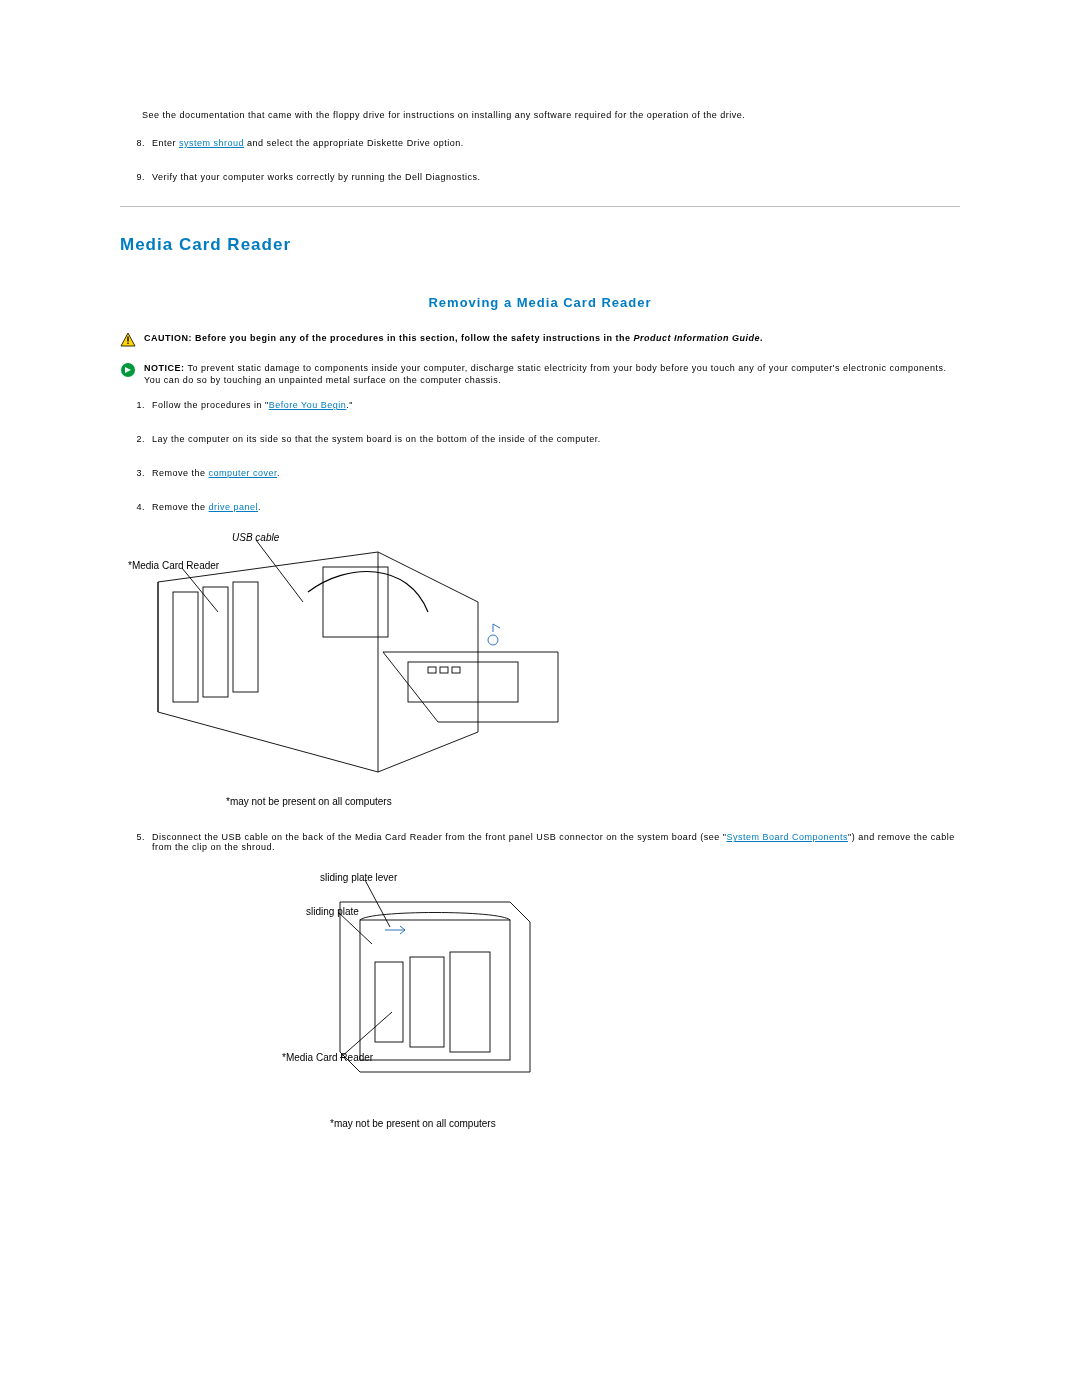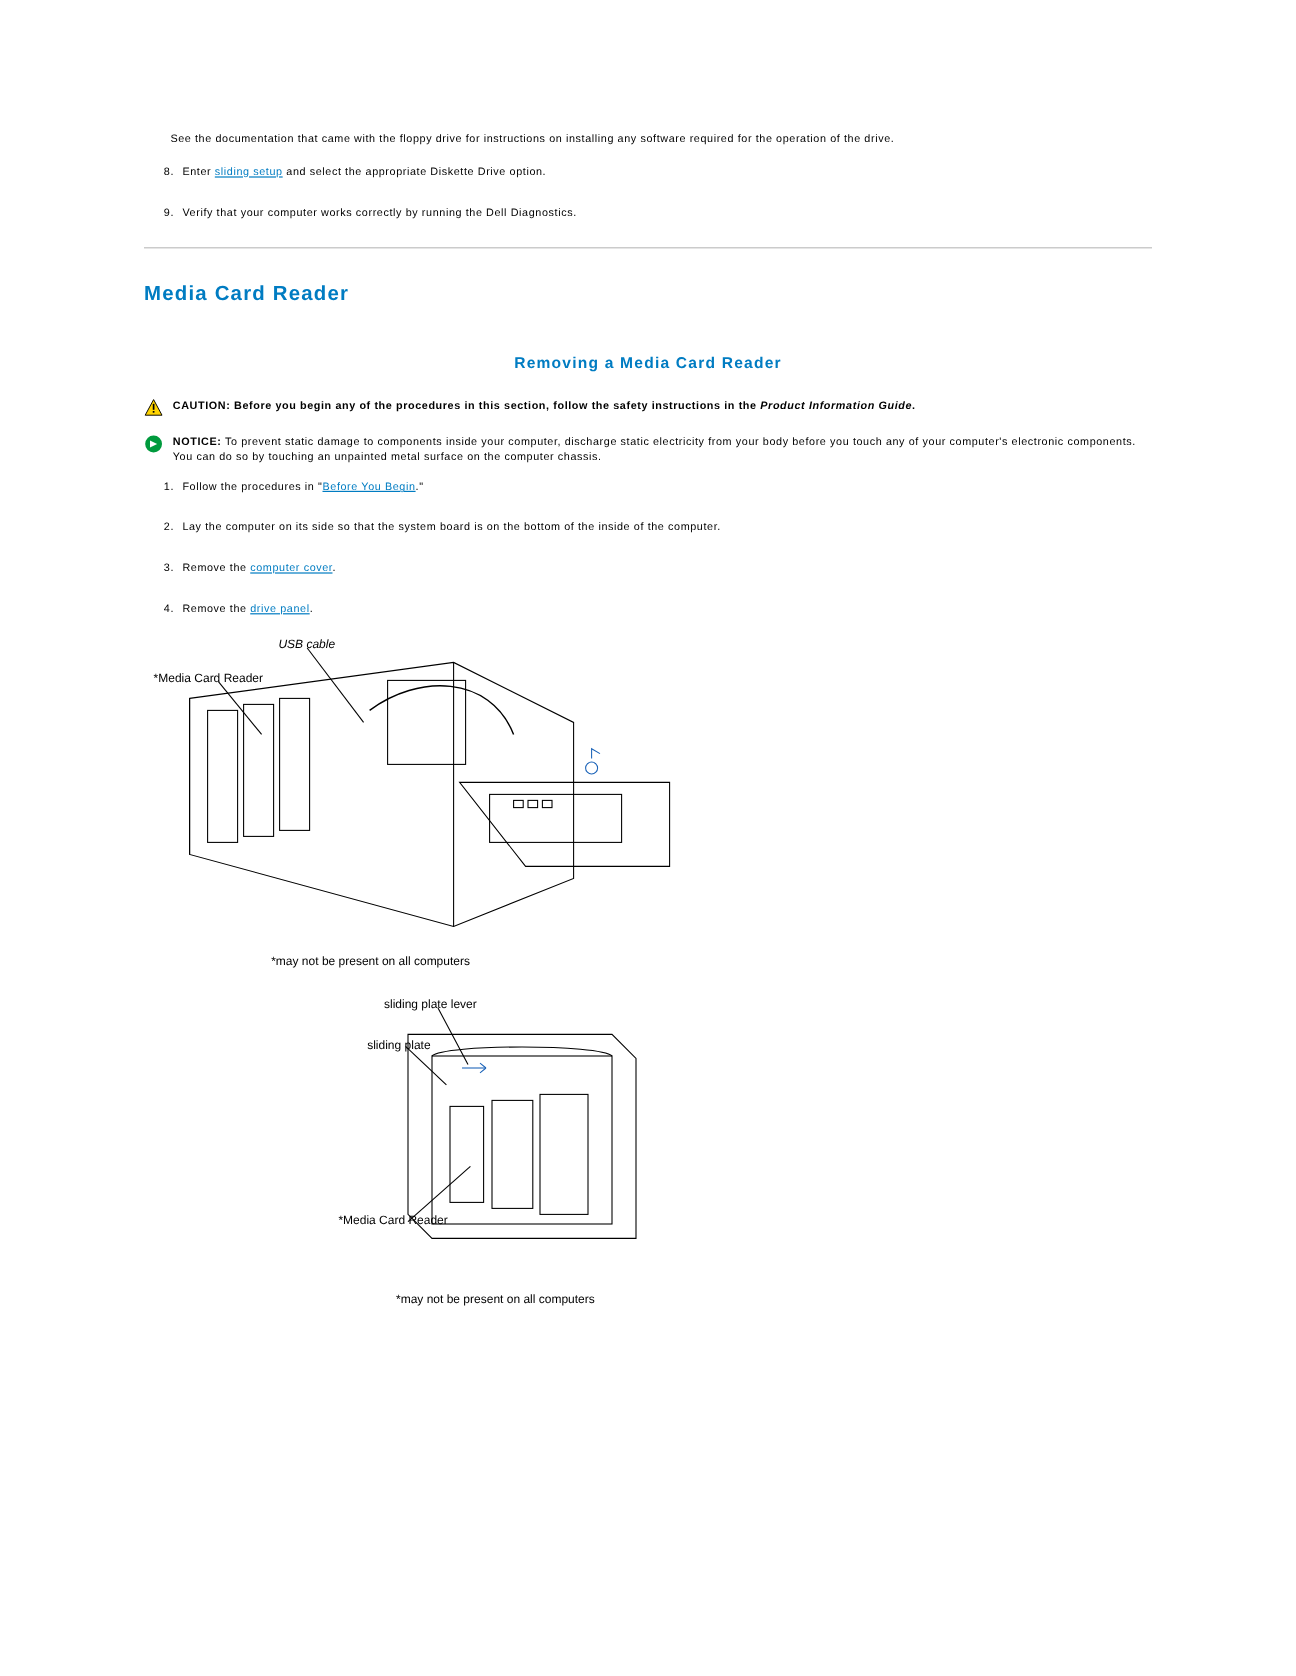--- a/index.html
+++ b/index.html
@@ -92,21 +92,21 @@
 </style>
 </head>
 <body>
 
 <div class="page">
 
   <p class="intro-text">See the documentation that came with the floppy drive for instructions on installing any software required for the operation of the drive.</p>
 
   <ol class="steps" start="8">
     <li>
-      <span>Enter </span><a href="#" class="link">sliding setup</a><span> and select the appropriate Diskette Drive option.</span>
+      <span>Enter </span><a href="#" class="link">system shroud</a><span> and select the appropriate Diskette Drive option.</span>
     </li>
     <li>Verify that your computer works correctly by running the Dell Diagnostics.</li>
   </ol>
 
   <hr class="sep">
 
   <h2 class="section-heading">Media Card Reader</h2>
 
   <h3 class="sub-heading">Removing a Media Card Reader</h3>
 
@@ -176,20 +176,25 @@
         <path d="M365 100 L365 92 L372 96" stroke="#1b63b8"></path>
 
         <line x1="128" y1="8" x2="175" y2="70"></line>
         <line x1="54" y1="36" x2="90" y2="80"></line>
 
         <path d="M180 60 C 220 30, 280 30, 300 80" stroke-width="1.2"></path>
       </g>
     </svg>
   </div>
 
+  <ol class="steps" start="5">
+    <li style="margin-bottom:2px;">
+      <span>Disconnect the USB cable on the back of the Media Card Reader from the front panel USB connector on the system board (see "</span><a href="#" class="link">System Board Components</a><span>") and remove the cable from the clip on the shroud.</span>
+    </li>
+  </ol>
 
   <div class="diagram" style="width:340px; height:260px; margin-left:90px;">
     <span class="diag-label" style="top:0px; left:110px;">sliding plate lever</span>
     <span class="diag-label" style="top:34px; left:96px;">sliding plate</span>
     <span class="diag-label" style="top:180px; left:72px;">*Media Card Reader</span>
     <span class="diag-label" style="top:246px; left:120px;">*may not be present on all computers</span>
     <svg width="340" height="240" viewBox="0 0 340 240">
       <g fill="none" stroke="#000" stroke-width="0.9">
 
         <path d="M130 30 L300 30 L320 50 L320 200 L150 200 L130 180 Z"></path>

